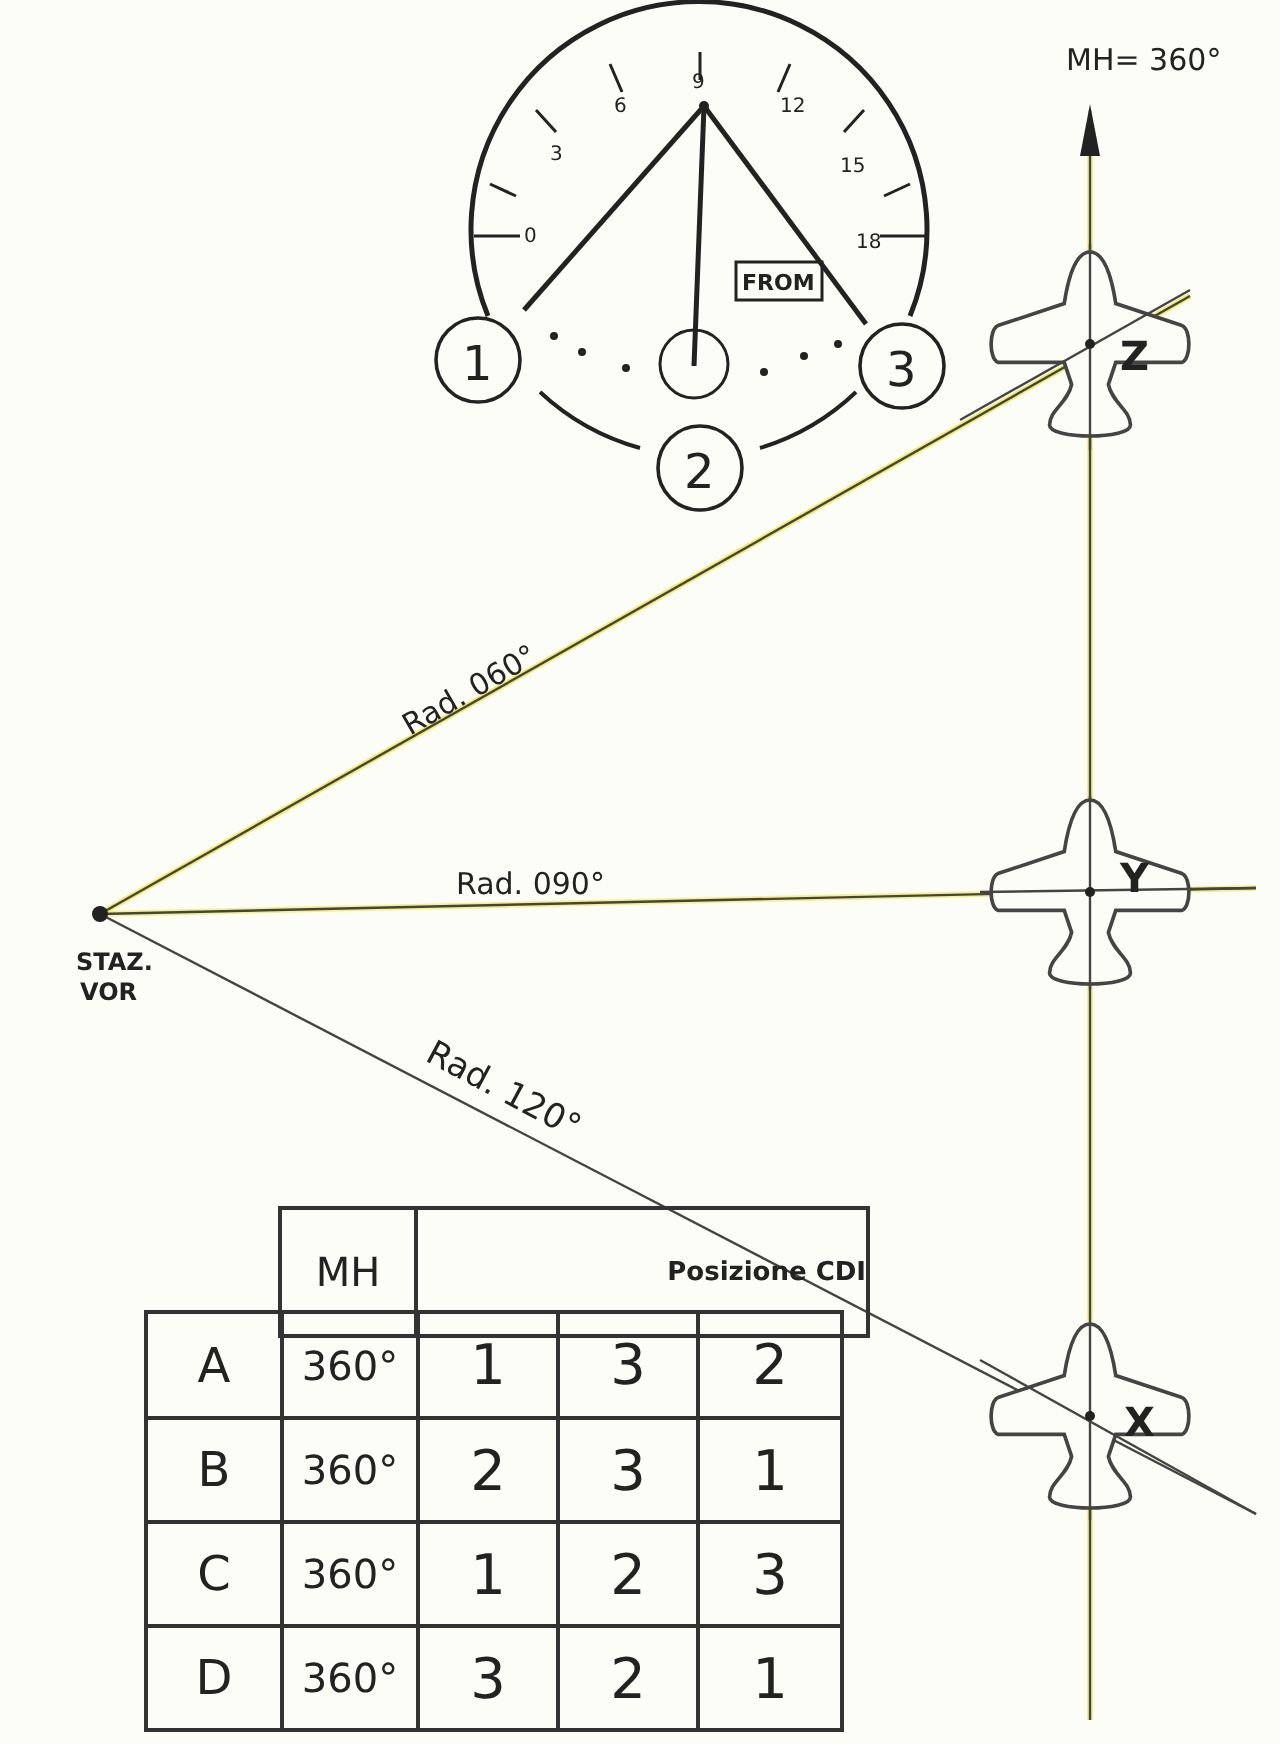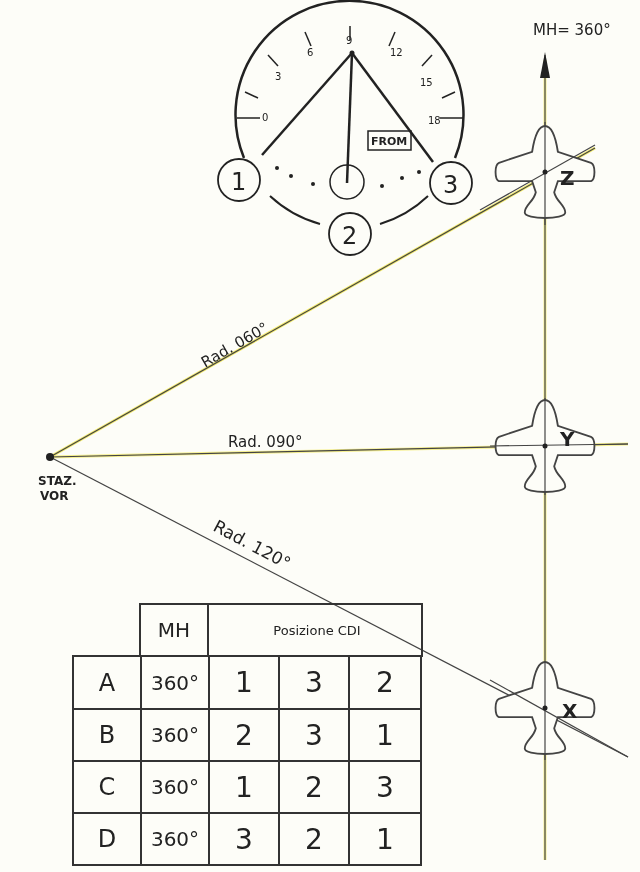--- a/index.html
+++ b/index.html
@@ -108,23 +108,23 @@
     <text class="hand" x="231" y="190" font-size="24">1</text>
     <circle cx="350" cy="234" r="21" fill="#fdfdf8" stroke="#222" stroke-width="1.8"></circle>
     <text class="hand" x="342" y="244" font-size="24">2</text>
     <circle cx="451" cy="183" r="21" fill="#fdfdf8" stroke="#222" stroke-width="1.8"></circle>
     <text class="hand" x="443" y="193" font-size="24">3</text>
   </g>
 </svg>
 
 <table class="tbl" style="left:139px;top:603px;">
   <tbody>
-      <tr style="height:52px;">
+      <tr style="height:64px;">
     <td style="width:66px;font-size:20px;">MH</td>
-    <td style="width:208px;font-size:13px;text-align:center;padding-left:4px;">Posizione CDI</td>
+    <td style="width:208px;font-size:13px;text-align:right;padding-left:16px;font-weight:bold;">Posizione CDI</td>
   </tr>
 </tbody>
   </table>
 <table class="tbl" style="left:72px;top:655px;">
   <tbody>
       <tr style="height:53px;">
     <td style="width:66px;font-size:24px;">A</td>
     <td style="width:66px;font-size:20px;">360°</td>
     <td style="width:68px;font-size:28px;">1</td>
     <td style="width:68px;font-size:28px;">3</td>

